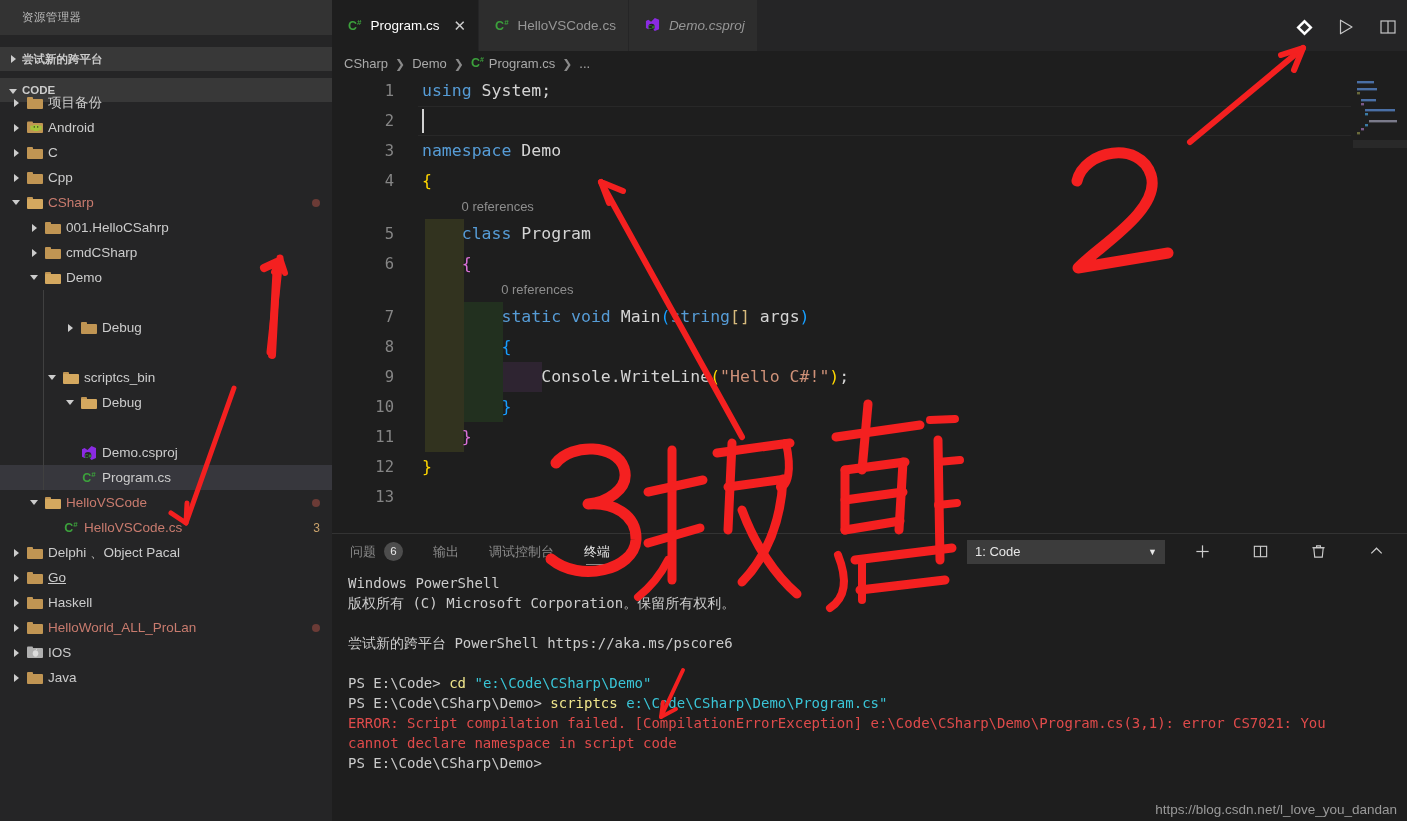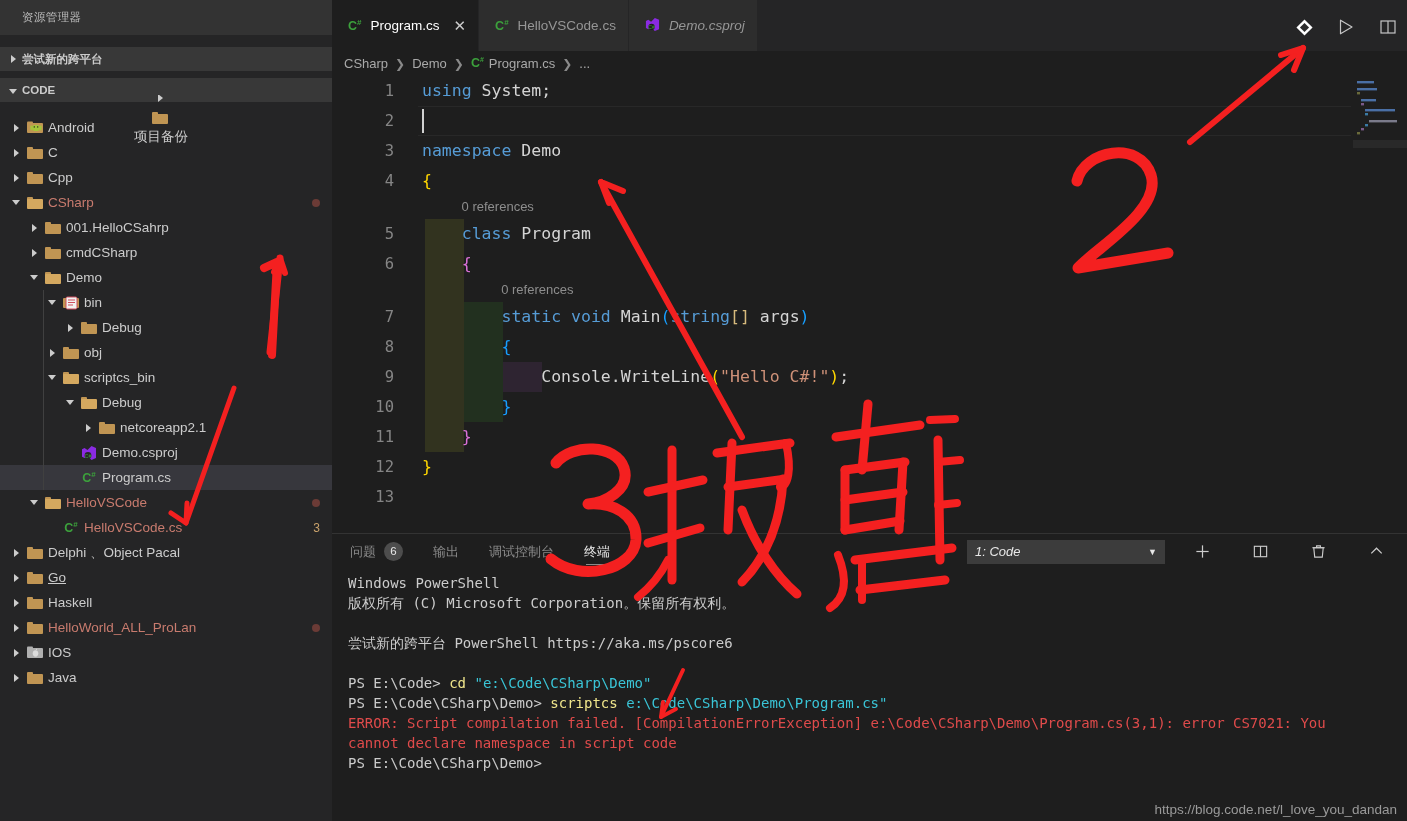--- a/index.html
+++ b/index.html
@@ -109,21 +109,21 @@
   
   #panel { position:absolute; left:0; top:533px; right:0; bottom:0; background:#1e1e1e; border-top:1px solid #333333;}
   #panelhead { position:absolute; left:0; top:0; right:0; height:35px; display:flex; align-items:center; padding-left:18px;}
   .ptab { color:#8a8a8a; font-size:13px; margin-right:30px; cursor:pointer; position:relative; height:35px; display:flex;align-items:center; }
   .ptab.active { color:#e7e7e7; }
   .ptab.active:after { content:""; position:absolute; left:2px; right:2px; bottom:4px; height:1px; background:#8a8a8a;}
   .badge {
     display:inline-block; min-width:19px; height:19px; line-height:19px; border-radius:10px;
     background:#4d4d4d; color:#e7e7e7; font-size:11.5px; text-align:center; padding:0 5px; margin-left:8px;
   }
-  #panelright { position:absolute; right:10px; top:0; height:35px; display:flex; align-items:center; gap:16px;font-style:italic;}
+  #panelright { position:absolute; right:10px; top:0; height:35px; display:flex; align-items:center; gap:16px;}
   #termsel {
     width:198px; height:24px; background:#3c3c3c; color:#e7e7e7; font-size:13px;
     display:flex; align-items:center; padding:0 8px; cursor:pointer; position:relative;
   }
   #termsel .caret { position:absolute; right:8px; font-size:9px;}
   .pbtn { width:42px; height:35px; display:flex; align-items:center; justify-content:center; cursor:pointer; color:#cccccc;}
 
   #termbody {
     position:absolute; left:16px; top:39px; right:0; bottom:0;
     font-family:"DejaVu Sans Mono","Liberation Mono",monospace; font-size:14px; line-height:20px;
@@ -153,21 +153,21 @@
     <div class="sec-head" style="position:absolute;top:47px;left:0;right:0;">
       <span class="tw"><i class="chev chev-r"></i></span>
       <span>尝试新的跨平台</span>
     </div>
     <div class="sec-head" style="position:absolute;top:78px;left:0;right:0;">
       <span class="tw"><i class="chev chev-d"></i></span>
       <span>CODE</span>
     </div>
 
     <div id="tree">
-        <div class="row" style="position: absolute; left: 0px; right: 12px; top: -5px; flex-direction: column;">
+        <div class="row" style="position: absolute; left: 0px; right: 12px; top: -5px;">
           <span style="width: 8px; flex: 0 0 auto;"></span>
           <span class="arrow">
             <i class="chev chev-r"></i>
           </span>
           <span class="ico">
             <span class="folder"></span>
           </span>
           <span class="lbl c-norm">项目备份</span>
         </div>
         <div class="row" style="position: absolute; left: 0px; right: 0px; top: 20px;">
@@ -244,85 +244,49 @@
         <div class="row" style="position: absolute; left: 0px; right: 0px; top: 170px;">
           <span style="width: 26px; flex: 0 0 auto;"></span>
           <span class="arrow">
             <i class="chev chev-d"></i>
           </span>
           <span class="ico">
             <span class="folder open"></span>
           </span>
           <span class="lbl c-norm">Demo</span>
         </div>
-        <div class="row" style="position: absolute; left: 0px; right: 0px; top: 195px;">
-          <span style="width: 44px; flex: 0 0 auto;"></span>
-          <span class="arrow">
-            <i class="chev chev-d"></i>
-          </span>
-          <span class="ico">
-            <svg width="17" height="14" viewBox="0 0 17 14">
-              <rect x="0" y="2" width="16" height="10" rx="1" fill="#c09553"></rect>
-              <rect x="3" y="1" width="11" height="12" rx="1.4" fill="#f2f2f2" stroke="#cf4f5f" stroke-width="1"></rect>
-              <line x1="5" y1="4" x2="12" y2="4" stroke="#cf4f5f" stroke-width="1"></line>
-              <line x1="5" y1="6.5" x2="12" y2="6.5" stroke="#cf4f5f" stroke-width="1"></line>
-              <line x1="5" y1="9" x2="10" y2="9" stroke="#cf4f5f" stroke-width="1"></line>
-            </svg>
-          </span>
-          <span class="lbl c-norm">bin</span>
-        </div>
         <div class="row" style="position: absolute; left: 0px; right: 0px; top: 220px;">
           <span style="width: 62px; flex: 0 0 auto;"></span>
           <span class="arrow">
             <i class="chev chev-r"></i>
           </span>
           <span class="ico">
             <span class="folder"></span>
           </span>
           <span class="lbl c-norm">Debug</span>
         </div>
-        <div class="row" style="position: absolute; left: 0px; right: 0px; top: 245px;">
-          <span style="width: 44px; flex: 0 0 auto;"></span>
-          <span class="arrow">
-            <i class="chev chev-r"></i>
-          </span>
-          <span class="ico">
-            <span class="folder"></span>
-          </span>
-          <span class="lbl c-norm">obj</span>
-        </div>
         <div class="row" style="position: absolute; left: 0px; right: 0px; top: 270px;">
           <span style="width: 44px; flex: 0 0 auto;"></span>
           <span class="arrow">
             <i class="chev chev-d"></i>
           </span>
           <span class="ico">
             <span class="folder open"></span>
           </span>
           <span class="lbl c-norm">scriptcs_bin</span>
         </div>
         <div class="row" style="position: absolute; left: 0px; right: 0px; top: 295px;">
           <span style="width: 62px; flex: 0 0 auto;"></span>
           <span class="arrow">
             <i class="chev chev-d"></i>
           </span>
           <span class="ico">
             <span class="folder open"></span>
           </span>
           <span class="lbl c-norm">Debug</span>
-        </div>
-        <div class="row" style="position: absolute; left: 0px; right: 0px; top: 320px;">
-          <span style="width: 80px; flex: 0 0 auto;"></span>
-          <span class="arrow">
-            <i class="chev chev-r"></i>
-          </span>
-          <span class="ico">
-            <span class="folder"></span>
-          </span>
-          <span class="lbl c-norm">netcoreapp2.1</span>
         </div>
         <div class="row" style="position: absolute; left: 0px; right: 0px; top: 345px;">
           <span style="width: 62px; flex: 0 0 auto;"></span>
           <span class="noarrow"></span>
           <span class="ico">
             <svg width="16" height="16" viewBox="0 0 16 16">
               <path d="M10.5 1 6.5 5 3.5 3 1 4.2v7.6L3.5 13l3-2 4 4 4.5-2V3z" fill="#8a2be2"></path>
               <circle cx="7" cy="10.5" r="3.4" fill="#252526"></circle>
               <text x="7" y="12.8" font-size="5.4" fill="#3ca13c" text-anchor="middle" font-family="Liberation Sans">C#</text>
             </svg>
@@ -621,21 +585,21 @@
             </svg>
         </div>
         <div class="pbtn">
           <svg width="17" height="17" viewBox="0 0 18 18">
               <polyline points="3.5,11 9,5.5 14.5,11" fill="none" stroke="#cccccc" stroke-width="1.3"></polyline>
             </svg>
         </div>
       </div>
 
       <div id="termbody"><div><span class="tl-white">Windows PowerShell</span></div><div><span class="tl-white">版权所有 (C) Microsoft Corporation。保留所有权利。</span></div><div>&nbsp;</div><div><span class="tl-white">尝试新的跨平台 PowerShell https://aka.ms/pscore6</span></div><div>&nbsp;</div><div><span class="tl-white">PS E:\Code&gt; </span><span class="tl-yellow">cd </span><span class="tl-cyan">"e:\Code\CSharp\Demo"</span></div><div><span class="tl-white">PS E:\Code\CSharp\Demo&gt; </span><span class="tl-yellow">scriptcs </span><span class="tl-cyan">e:\Code\CSharp\Demo\Program.cs"</span></div><div><span class="tl-red">ERROR: Script compilation failed. [CompilationErrorException] e:\Code\CSharp\Demo\Program.cs(3,1): error CS7021: You</span></div><div><span class="tl-red">cannot declare namespace in script code</span></div><div><span class="tl-white">PS E:\Code\CSharp\Demo&gt;</span></div></div>
-      <div id="watermark">https://blog.code.net/l_love_you_dandan</div>
+      <div id="watermark">https://blog.csdn.net/l_love_you_dandan</div>
     </div>
   </div>
 
   <svg id="annot" viewBox="0 0 1407 821">
     <g fill="none" stroke="#f42020" stroke-linecap="round" stroke-linejoin="round">
 
       <path d="M270 352 L280 258" stroke-width="7"></path>
       <path d="M280 258 L274 272 M280 258 L285 273" stroke-width="6"></path>
 
       <path d="M234 388 L186 523" stroke-width="5"></path>

